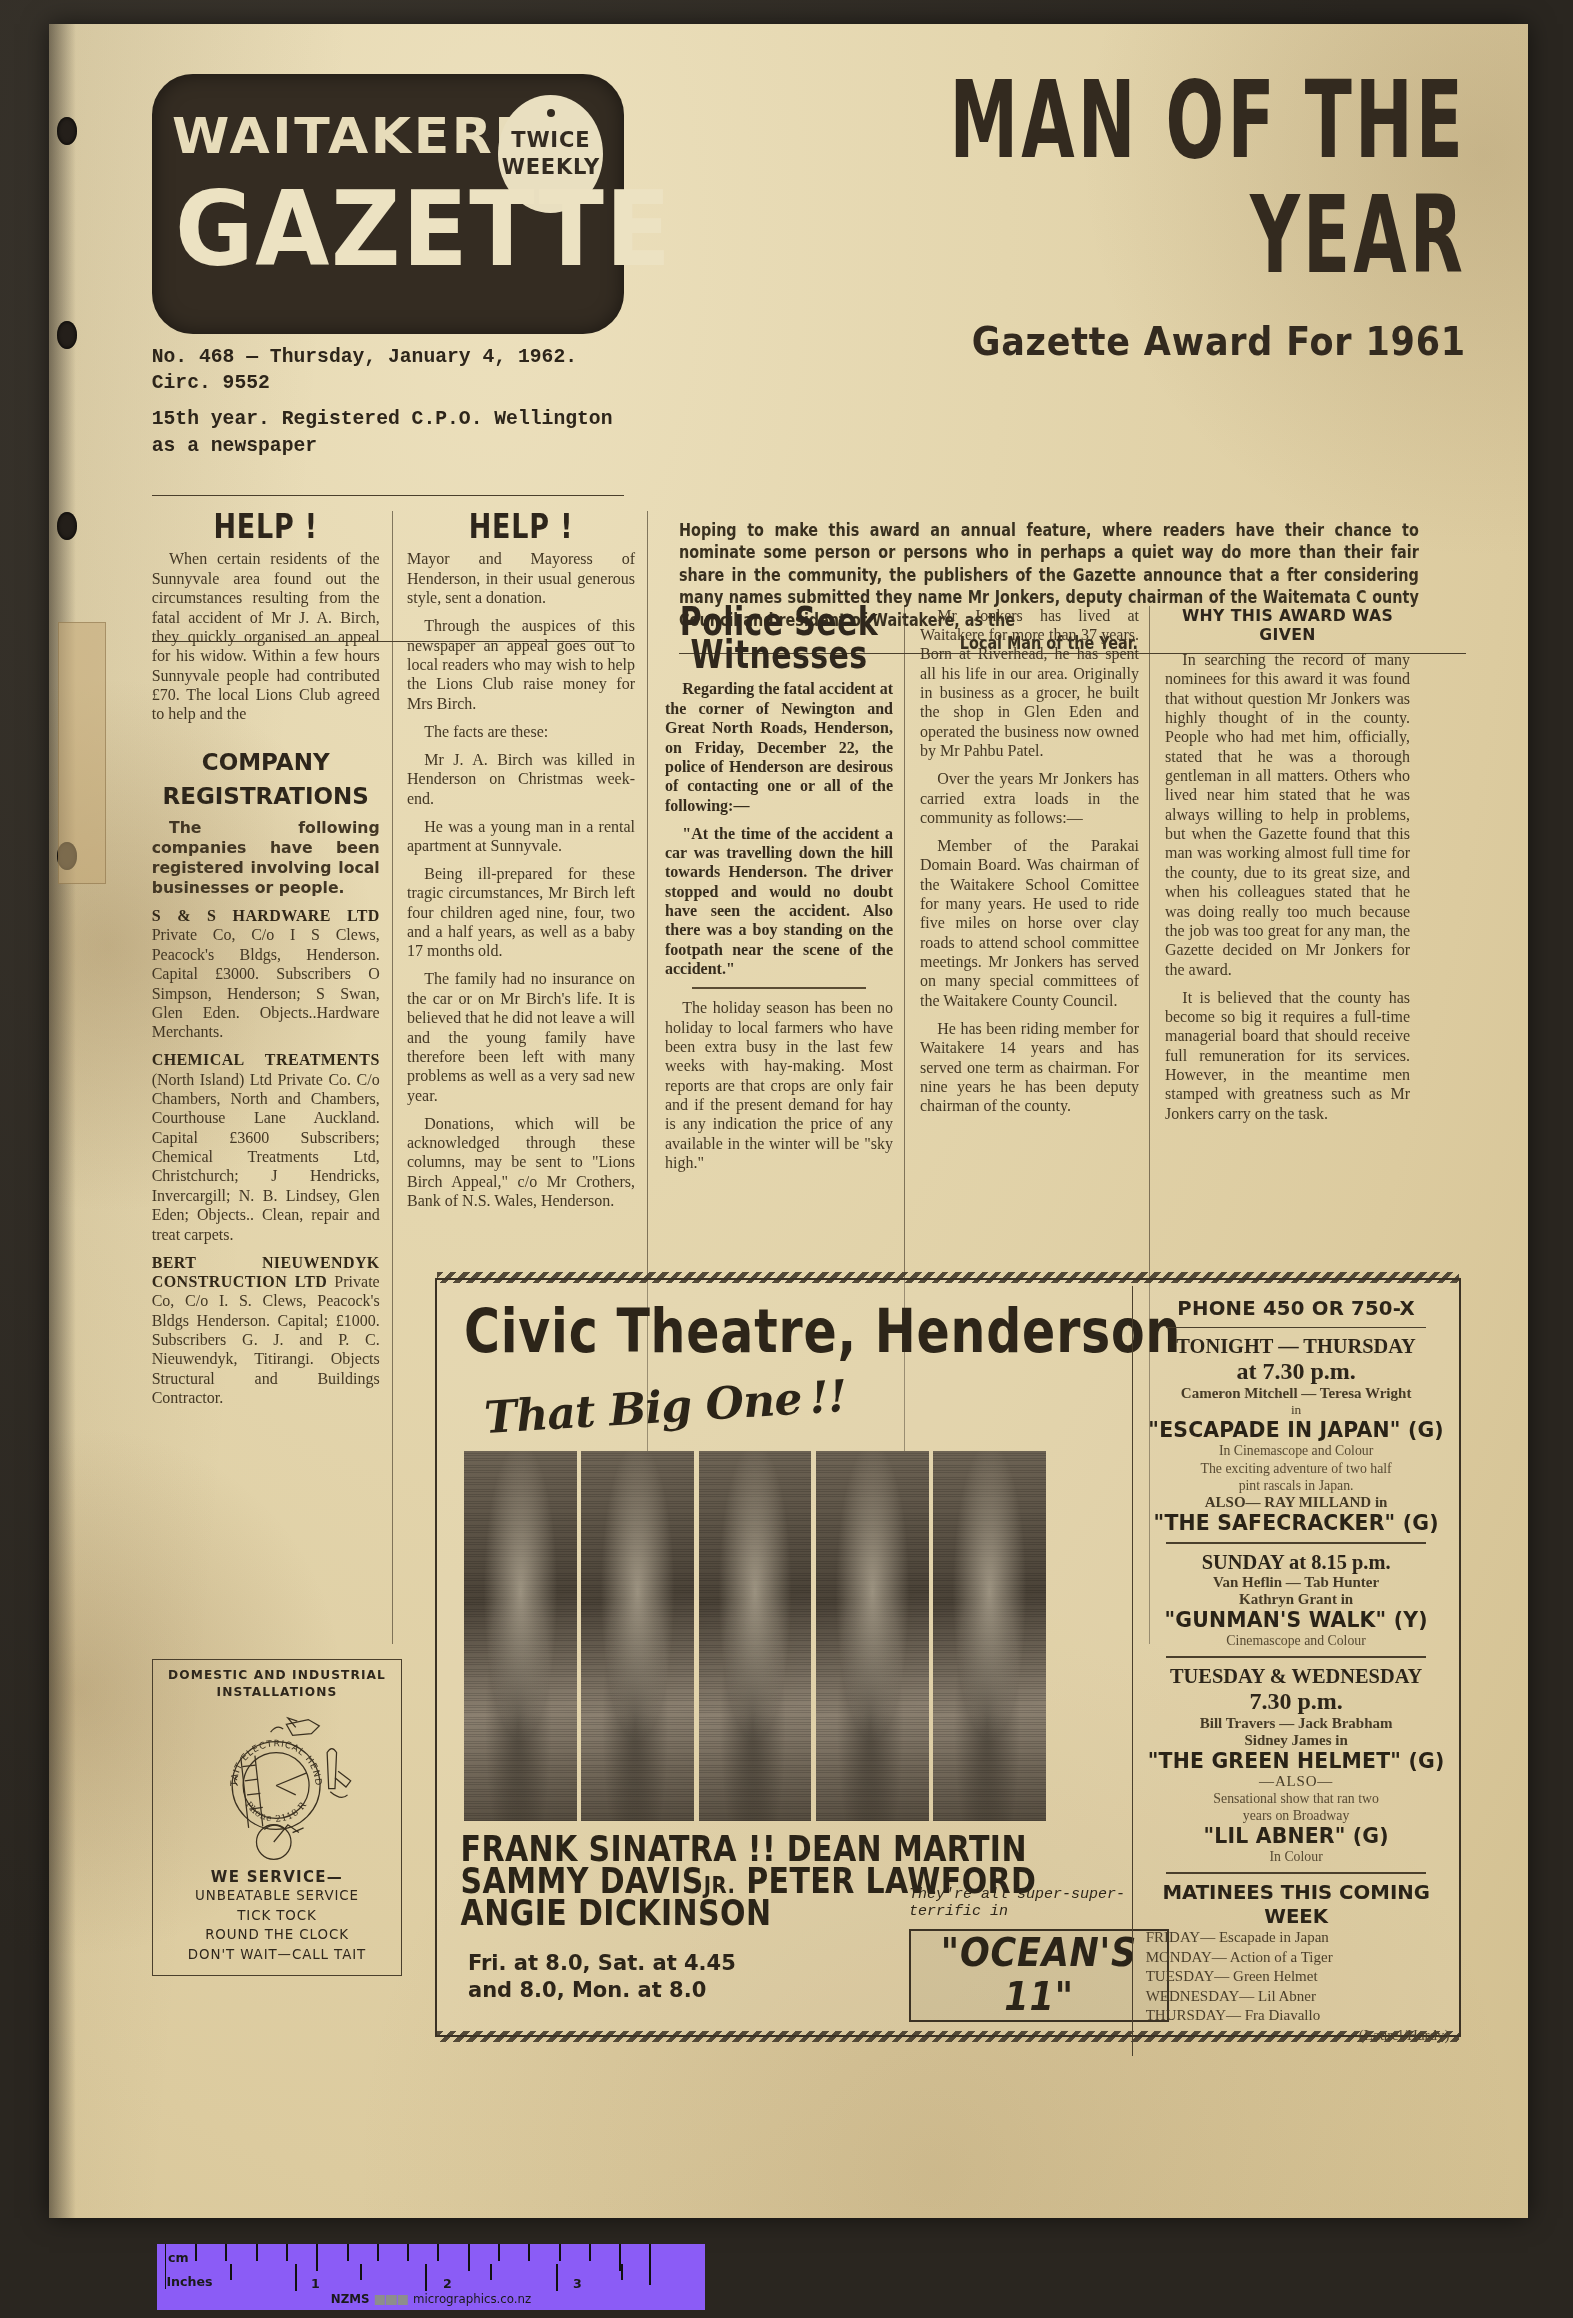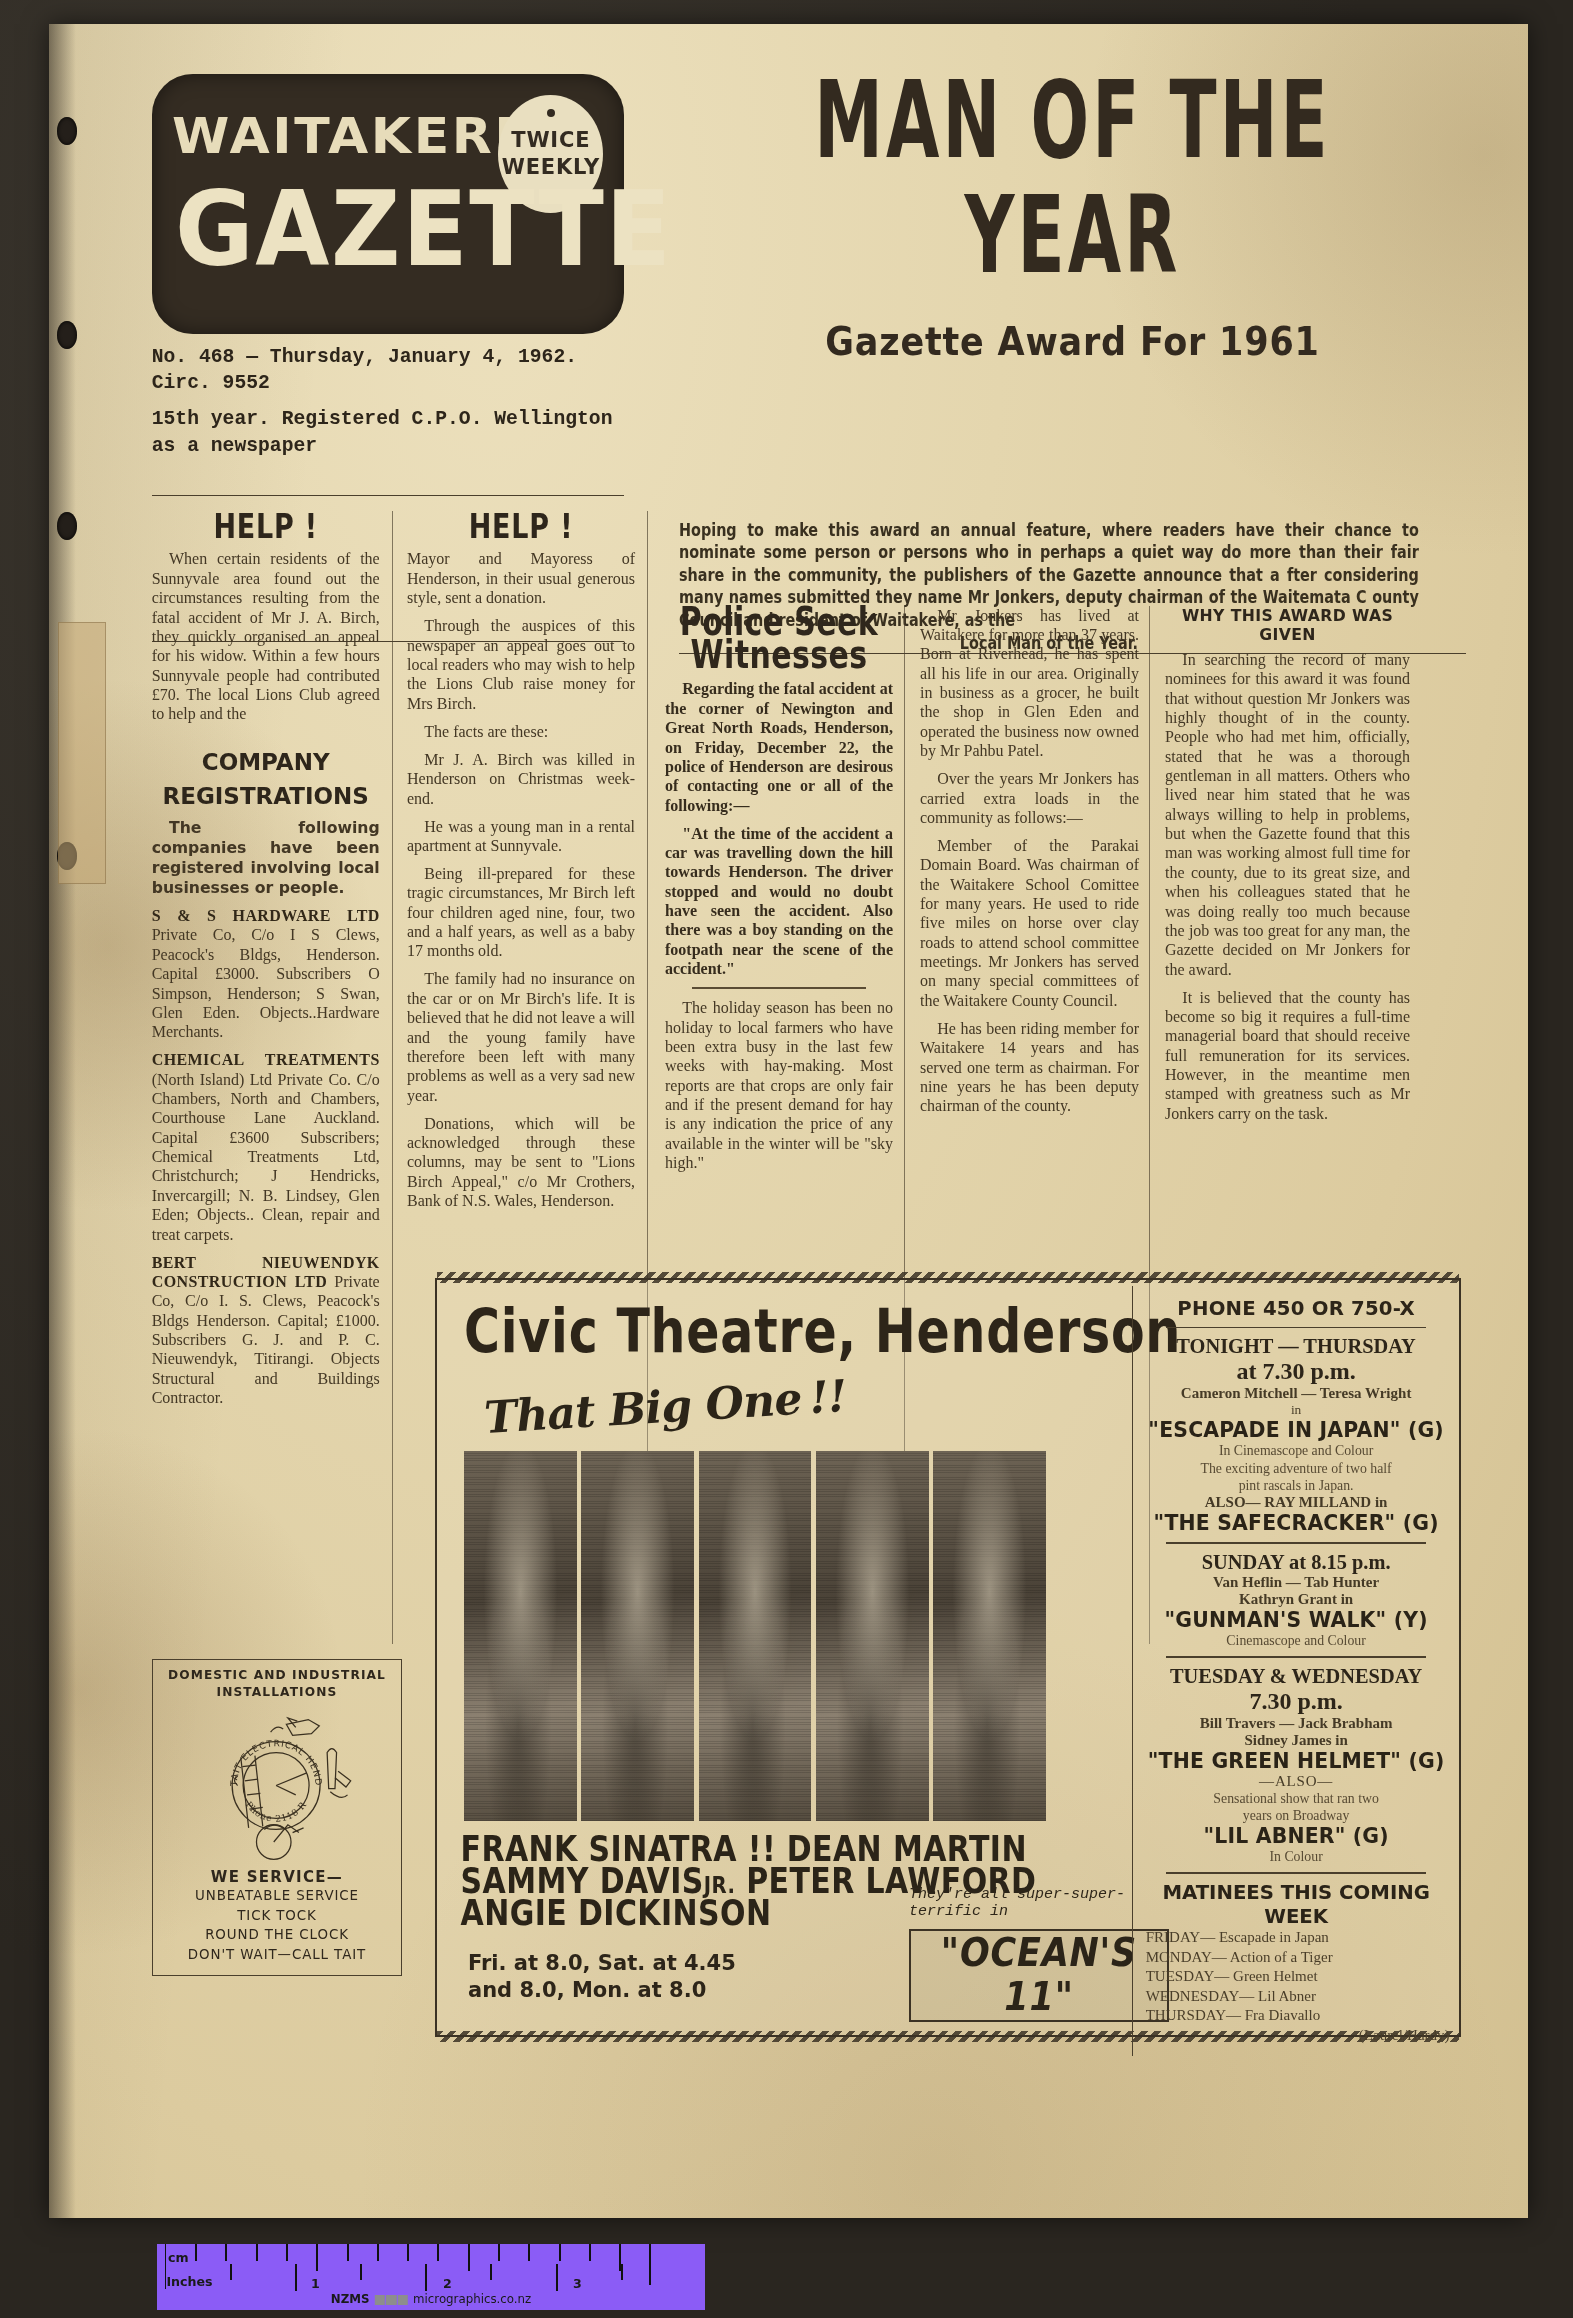--- a/index.html
+++ b/index.html
@@ -49,21 +49,21 @@
     color:#332b21;letter-spacing:0.8px;line-height:1.25;}
   .badge-dot{position:absolute;top:14px;left:50%;margin-left:-3.9px;width:7.9px;height:7.9px;
     border-radius:50%;background:#332b21;}
   .logo-gazette{position:absolute;left:23.6px;top:104px;font-family:"DejaVu Sans",sans-serif;
     font-weight:700;font-size:93px;letter-spacing:1.6px;color:#ece2c2;line-height:1;
     transform:scaleY(1.12) scaleX(1.03);transform-origin:left top;}
   .mast-line{margin-top:9.4px;font-family:Liberation Mono, monospace;font-size:19.7px;font-weight:700;
     color:#2d251a;line-height:1.35;}
 
   
-  #headline{position:absolute;left:543px;top:15.7px;width:787px;text-align:center;}
+  #headline{position:absolute;left:543px;top:15.7px;width:787px;text-align:right;}
   .hl1,.hl2{font-family:"DejaVu Sans",sans-serif;font-weight:700;color:#332a1f;
     letter-spacing:3.1px;line-height:.95;transform:scaleY(1.55);transform-origin:center top;}
   .hl1{font-size:69px;}
   .hl2{font-size:69px;margin-top:49px;}
   .hl-sub{margin-top:72px;font-family:"DejaVu Sans",sans-serif;font-weight:700;font-size:35px;
     color:#332a1f;letter-spacing:0.8px;transform:scaleY(1.12);}
 
   
   #deck{position:absolute;left:543px;top:464px;width:787px;
     font-family:"DejaVu Sans Condensed","DejaVu Sans",sans-serif;font-weight:700;

